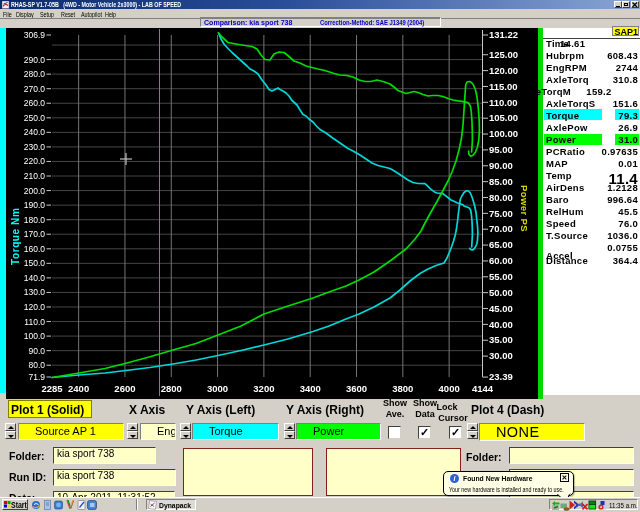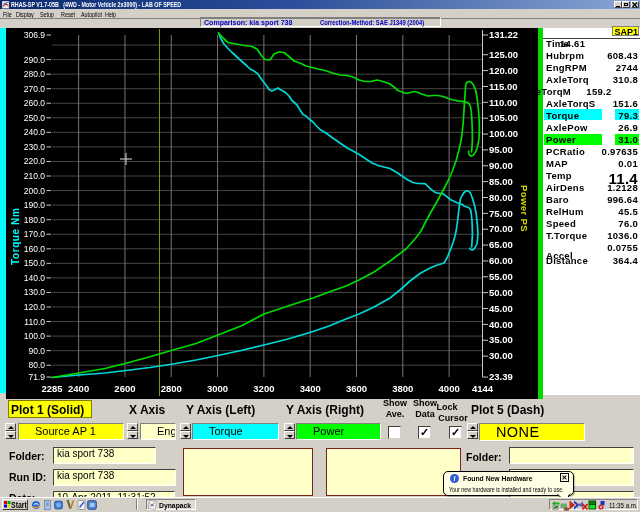--- a/index.html
+++ b/index.html
@@ -239,34 +239,34 @@
     <div class="abs" style="left:546px;top:170.15px;font-size:9.5px;font-weight:bold;letter-spacing:0.3px;color:#000;">Temp</div>
     <div class="abs" style="left:560px;top:170.15px;width:78px;font-size:15px;font-weight:bold;letter-spacing:0.3px;color:#000;text-align:right;">11.4</div>
     <div class="abs" style="left:546px;top:182.20000000000002px;font-size:9.5px;font-weight:bold;letter-spacing:0.3px;color:#000;">AirDens</div>
     <div class="abs" style="left:560px;top:182.20000000000002px;width:78px;font-size:9.5px;font-weight:bold;letter-spacing:0.3px;color:#000;text-align:right;">1.2128</div>
     <div class="abs" style="left:546px;top:194.25px;font-size:9.5px;font-weight:bold;letter-spacing:0.3px;color:#000;">Baro</div>
     <div class="abs" style="left:560px;top:194.25px;width:78px;font-size:9.5px;font-weight:bold;letter-spacing:0.3px;color:#000;text-align:right;">996.64</div>
     <div class="abs" style="left:546px;top:206.3px;font-size:9.5px;font-weight:bold;letter-spacing:0.3px;color:#000;">RelHum</div>
     <div class="abs" style="left:560px;top:206.3px;width:78px;font-size:9.5px;font-weight:bold;letter-spacing:0.3px;color:#000;text-align:right;">45.5</div>
     <div class="abs" style="left:546px;top:218.35px;font-size:9.5px;font-weight:bold;letter-spacing:0.3px;color:#000;">Speed</div>
     <div class="abs" style="left:560px;top:218.35px;width:78px;font-size:9.5px;font-weight:bold;letter-spacing:0.3px;color:#000;text-align:right;">76.0</div>
-    <div class="abs" style="left:546px;top:230.4px;font-size:9.5px;font-weight:bold;letter-spacing:0.3px;color:#000;">T.Torque</div>
+    <div class="abs" style="left:546px;top:230.4px;font-size:9.5px;font-weight:bold;letter-spacing:0.3px;color:#000;">T.Source</div>
     <div class="abs" style="left:560px;top:230.4px;width:78px;font-size:9.5px;font-weight:bold;letter-spacing:0.3px;color:#000;text-align:right;">1036.0</div>
     <div class="abs" style="left:546px;top:250px;font-size:9.5px;font-weight:bold;letter-spacing:0.3px;color:#000;">Accel</div>
     <div class="abs" style="left:560px;top:242.45000000000002px;width:78px;font-size:9.5px;font-weight:bold;letter-spacing:0.3px;color:#000;text-align:right;">0.0755</div>
     <div class="abs" style="left:546px;top:254.5px;font-size:9.5px;font-weight:bold;letter-spacing:0.3px;color:#000;">Distance</div>
     <div class="abs" style="left:560px;top:254.5px;width:78px;font-size:9.5px;font-weight:bold;letter-spacing:0.3px;color:#000;text-align:right;">364.4</div>
   </div>
 
 <div class="abs" style="left:8px;top:400px;width:84px;height:18px;background:#ffff00;border:1px solid #808000;"></div>
 <div class="abs blbl" style="left:11px;top:402.5px;font-size:12px;">Plot 1 (Solid)</div>
 <div class="abs blbl" style="left:129px;top:403px;">X Axis</div>
 <div class="abs blbl" style="left:186px;top:403px;">Y Axis (Left)</div>
 <div class="abs blbl" style="left:286px;top:403px;">Y Axis (Right)</div>
-<div class="abs blbl" style="left:471px;top:403px;">Plot 5 (Dash)</div>
+<div class="abs blbl" style="left:471px;top:403px;">Plot 4 (Dash)</div>
 
 <div class="spin" style="left:5px;top:423px;">
     <div class="u" style="top:0;"></div>
     <div class="d" style="top:8px;"></div>
   </div>
 <div class="combo" style="left:18px;top:423px;width:106px;height:17px;background:#ffff00;">Source AP 1</div>
 <div class="spin" style="left:127px;top:423px;">
     <div class="u" style="top:0;"></div>
     <div class="d" style="top:8px;"></div>
   </div>

